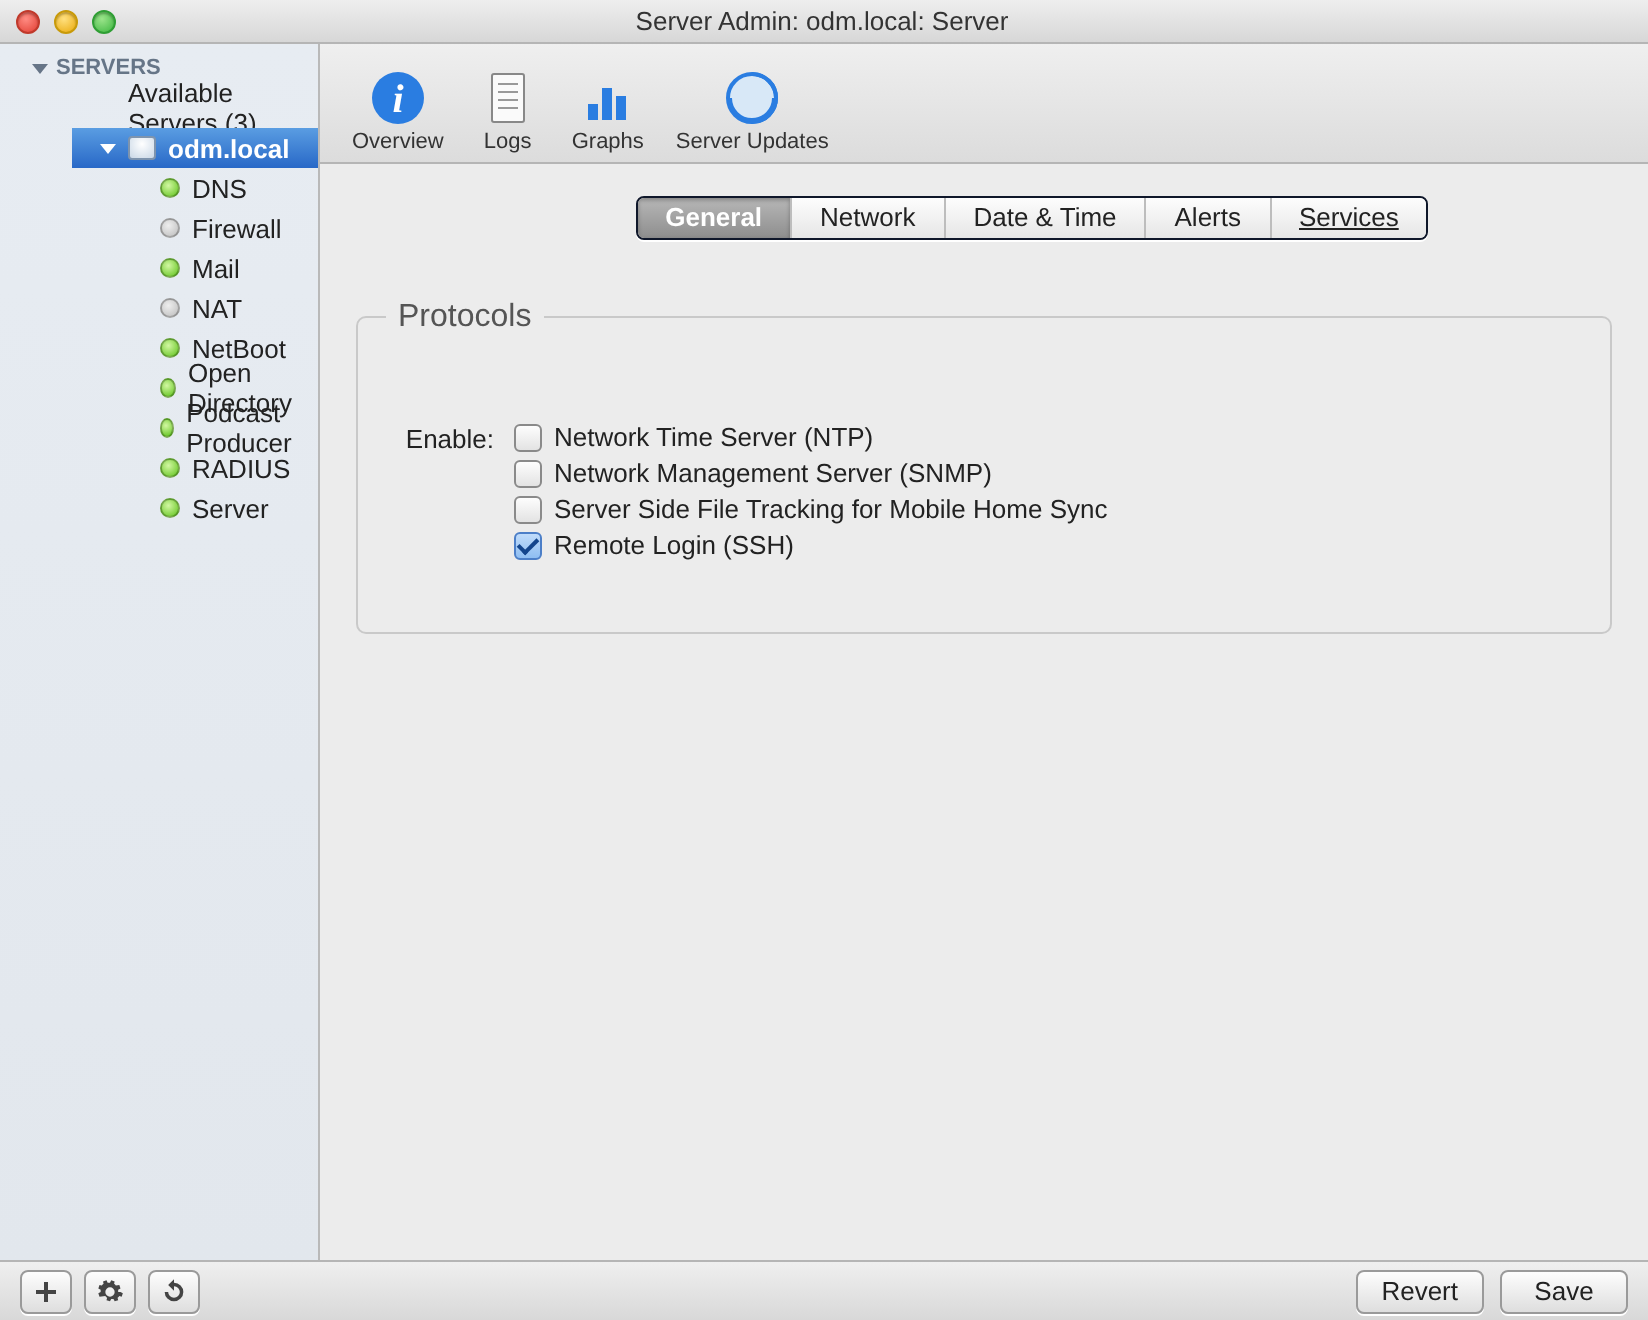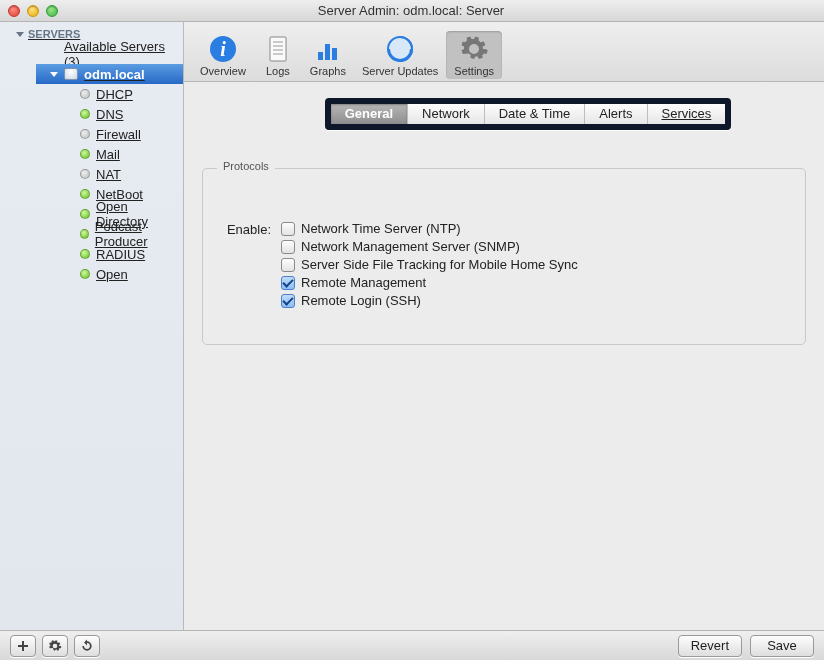--- a/index.html
+++ b/index.html
@@ -45,26 +45,25 @@
   }
 
   
   .window-body {
     display: flex;
     height: 608px;
   }
 
   
   .sidebar {
-    width: 184px;
+    width: 160px;
     background: linear-gradient(#e7ecf2, #e2e7ed);
     border-right: 1px solid #b9b9b9;
     display: flex;
     flex-direction: column;
-    text-decoration: underline;
   }
   .sidebar-header {
     padding: 6px 10px 4px 16px;
     font-size: 11px;
     font-weight: bold;
     color: #667587;
     text-transform: uppercase;
     display: flex;
     align-items: center;
     gap: 4px;
@@ -160,21 +159,21 @@
     background: #ececec;
     padding: 16px 14px 14px 14px;
     display: flex;
     flex-direction: column;
   }
 
   
   .segmented {
     align-self: center;
     display: flex;
-    border: 6px solid #0f172a;
+    border: 1px solid #0f172a;
     border-radius: 4px;
     overflow: hidden;
     box-shadow: 0 1px 0 #fff;
     margin-bottom: 14px;
     margin-left: 48px;
   }
   .segmented > div {
     padding: 2px 14px 3px 14px;
     font-size: 13px;
     background: linear-gradient(#fdfdfd, #e6e6e6);
@@ -197,21 +196,21 @@
     margin: 24px 4px 0 4px;
     padding: 20px 18px 36px 18px;
     position: relative;
   }
   .groupbox-legend {
     position: absolute;
     top: -9px;
     left: 14px;
     background: #ececec;
     padding: 0 6px;
-    font-size: 11px;
+    font-size: 16px;
     color: #555;
   }
   .protocol-row {
     display: flex;
     align-items: flex-start;
     gap: 10px;
     margin-top: 32px;
   }
   .protocol-label-col {
     width: 50px;
@@ -309,24 +308,20 @@
     <div class="sidebar-row">
       <span>Available Servers (3)</span>
     </div>
     <div class="sidebar-row selected">
       <span class="disclosure-row"></span>
       <span class="server-glyph"></span>
       <span>odm.local</span>
     </div>
     <div id="services-container">
         <div class="sidebar-row indented">
-          <span class="status-dot status-gray"></span>
-          <span>DHCP</span>
-        </div>
-        <div class="sidebar-row indented">
           <span class="status-dot status-green"></span>
           <span>DNS</span>
         </div>
         <div class="sidebar-row indented">
           <span class="status-dot status-gray"></span>
           <span>Firewall</span>
         </div>
         <div class="sidebar-row indented">
           <span class="status-dot status-green"></span>
           <span>Mail</span>
@@ -346,21 +341,21 @@
         <div class="sidebar-row indented">
           <span class="status-dot status-green"></span>
           <span>Podcast Producer</span>
         </div>
         <div class="sidebar-row indented">
           <span class="status-dot status-green"></span>
           <span>RADIUS</span>
         </div>
         <div class="sidebar-row indented">
           <span class="status-dot status-green"></span>
-          <span>Open</span>
+          <span>Server</span>
         </div>
       </div>
   </div>
 
   <div class="content">
 
     <div class="toolbar" id="toolbar">
         <div class="toolbar-item">
           <div class="toolbar-icon">
             <svg width="30" height="30">
@@ -394,28 +389,20 @@
         </div>
         <div class="toolbar-item">
           <div class="toolbar-icon">
             <svg width="30" height="30">
               <circle cx="15" cy="15" r="12" fill="#d8e8f7" stroke="#2a7de1" stroke-width="2"></circle>
               <path d="M4 15a11 11 0 0022 0" fill="none" stroke="#2a7de1" stroke-width="2"></path>
               <path d="M15 3a11 11 0 010 24" fill="none" stroke="#2a7de1" stroke-width="2"></path>
             </svg>
           </div>
           <div>Server Updates</div>
-        </div>
-        <div class="toolbar-item selected">
-          <div class="toolbar-icon">
-            <svg width="30" height="30" viewBox="0 0 24 24">
-              <path fill="#777" d="M12 8a4 4 0 100 8 4 4 0 000-8zm9 4l2 1-1 3-2-.5c-.4.6-.9 1.1-1.5 1.5l.5 2-3 1-1-2h-2l-1 2-3-1 .5-2c-.6-.4-1.1-.9-1.5-1.5L3 16l-1-3 2-1v-2L2 9l1-3 2 .5c.4-.6.9-1.1 1.5-1.5L6 3l3-1 1 2h2l1-2 3 1-.5 2c.6.4 1.1.9 1.5 1.5L20 6l1 3-2 1v2z"></path>
-            </svg>
-          </div>
-          <div>Settings</div>
         </div>
       </div>
 
     <div class="settings-panel">
 
       <div class="segmented" id="segmented">
           <div class="active">General</div>
           <div>Network</div>
           <div>Date &amp; Time</div>
           <div>Alerts</div>
@@ -434,24 +421,20 @@
               <div class="checkbox-row">
                 <span class="chk"></span>
                 <span>Network Management Server (SNMP)</span>
               </div>
               <div class="checkbox-row">
                 <span class="chk"></span>
                 <span>Server Side File Tracking for Mobile Home Sync</span>
               </div>
               <div class="checkbox-row">
                 <span class="chk checked"></span>
-                <span>Remote Management</span>
-              </div>
-              <div class="checkbox-row">
-                <span class="chk checked"></span>
                 <span>Remote Login (SSH)</span>
               </div>
             </div>
         </div>
       </div>
 
     </div>
   </div>
 </div>
 

